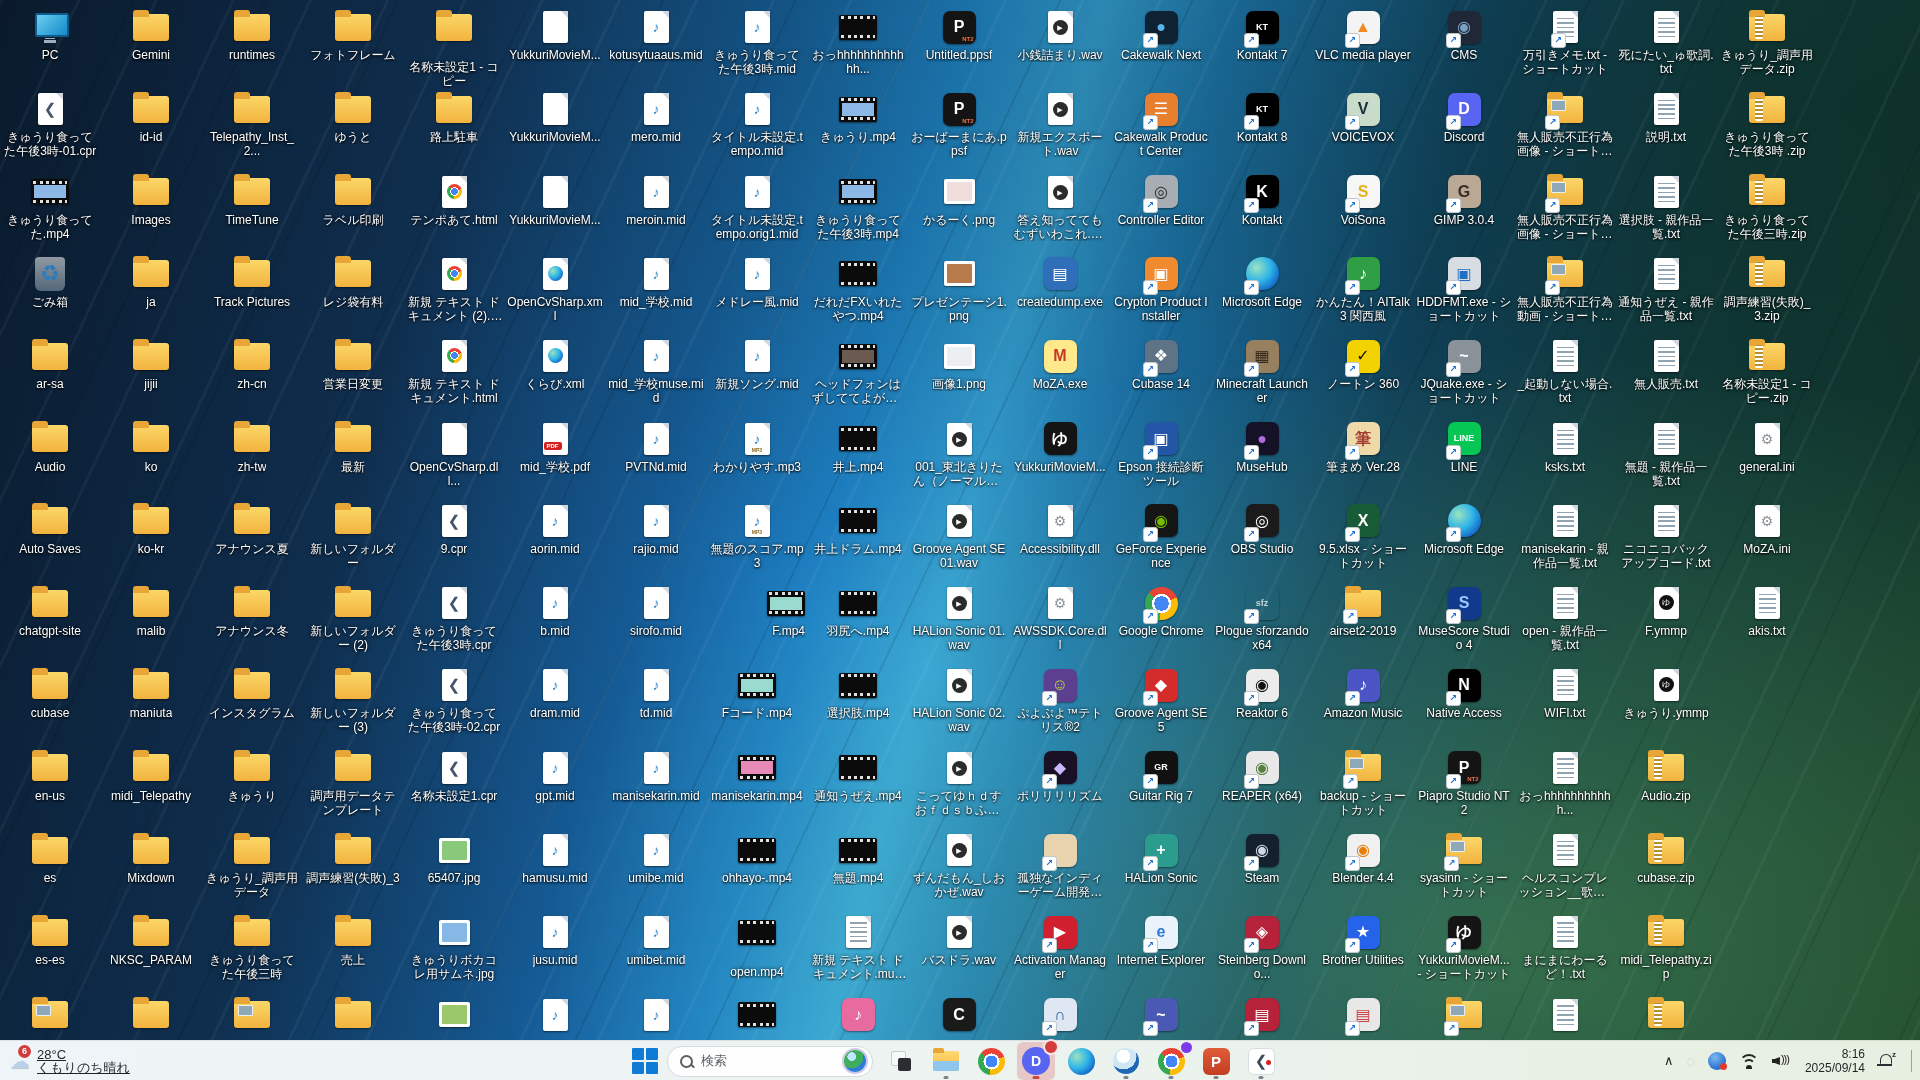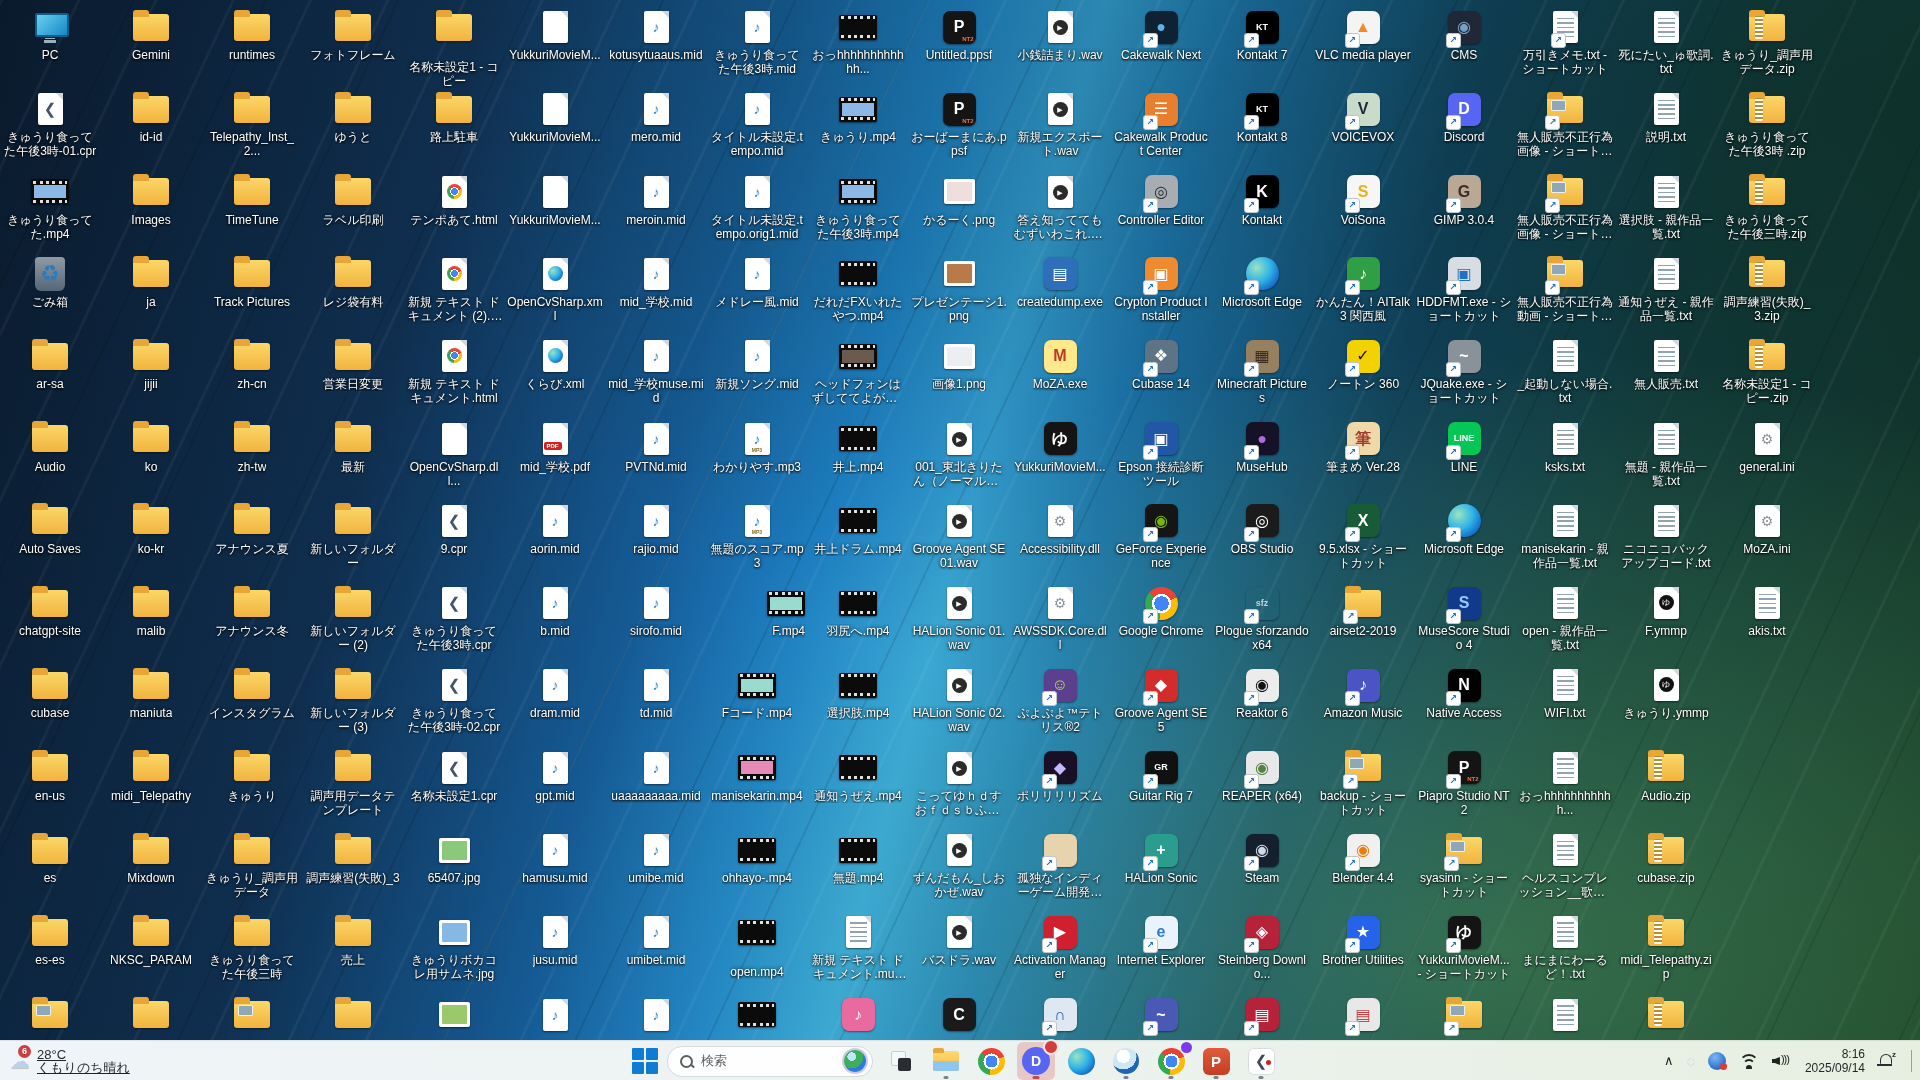--- a/index.html
+++ b/index.html
@@ -721,21 +721,21 @@
         </span>
       </span>
       <div class="lb">td.mid</div>
     </div>
     <div class="cell" style="left: 608px; top: 748.7px;">
       <span class="icw">
         <span class="ic-page">
           <span class="mus">♪</span>
         </span>
       </span>
-      <div class="lb">uaaaaaaaaa.mid</div>
+      <div class="lb">manisekarin.mid</div>
     </div>
     <div class="cell" style="left: 608px; top: 831px;">
       <span class="icw">
         <span class="ic-page">
           <span class="mus">♪</span>
         </span>
       </span>
       <div class="lb">umibe.mid</div>
     </div>
     <div class="cell" style="left: 608px; top: 913.3px;">
@@ -1306,21 +1306,21 @@
       </span>
       <div class="lb">Microsoft Edge</div>
     </div>
     <div class="cell" style="left: 1214px; top: 337.2px;">
       <span class="icw">
         <span class="ic-app" style="background: rgb(151, 128, 95);">
           <span class="g" style="color: rgb(58, 45, 31);">▦</span>
         </span>
         <span class="arr">↗</span>
       </span>
-      <div class="lb">Minecraft Pictures</div>
+      <div class="lb">Minecraft Launcher</div>
     </div>
     <div class="cell" style="left: 1214px; top: 419.5px;">
       <span class="icw">
         <span class="ic-app" style="background: rgb(21, 18, 39);">
           <span class="g" style="color: rgb(176, 106, 224);">●</span>
         </span>
         <span class="arr">↗</span>
       </span>
       <div class="lb">MuseHub</div>
     </div>

